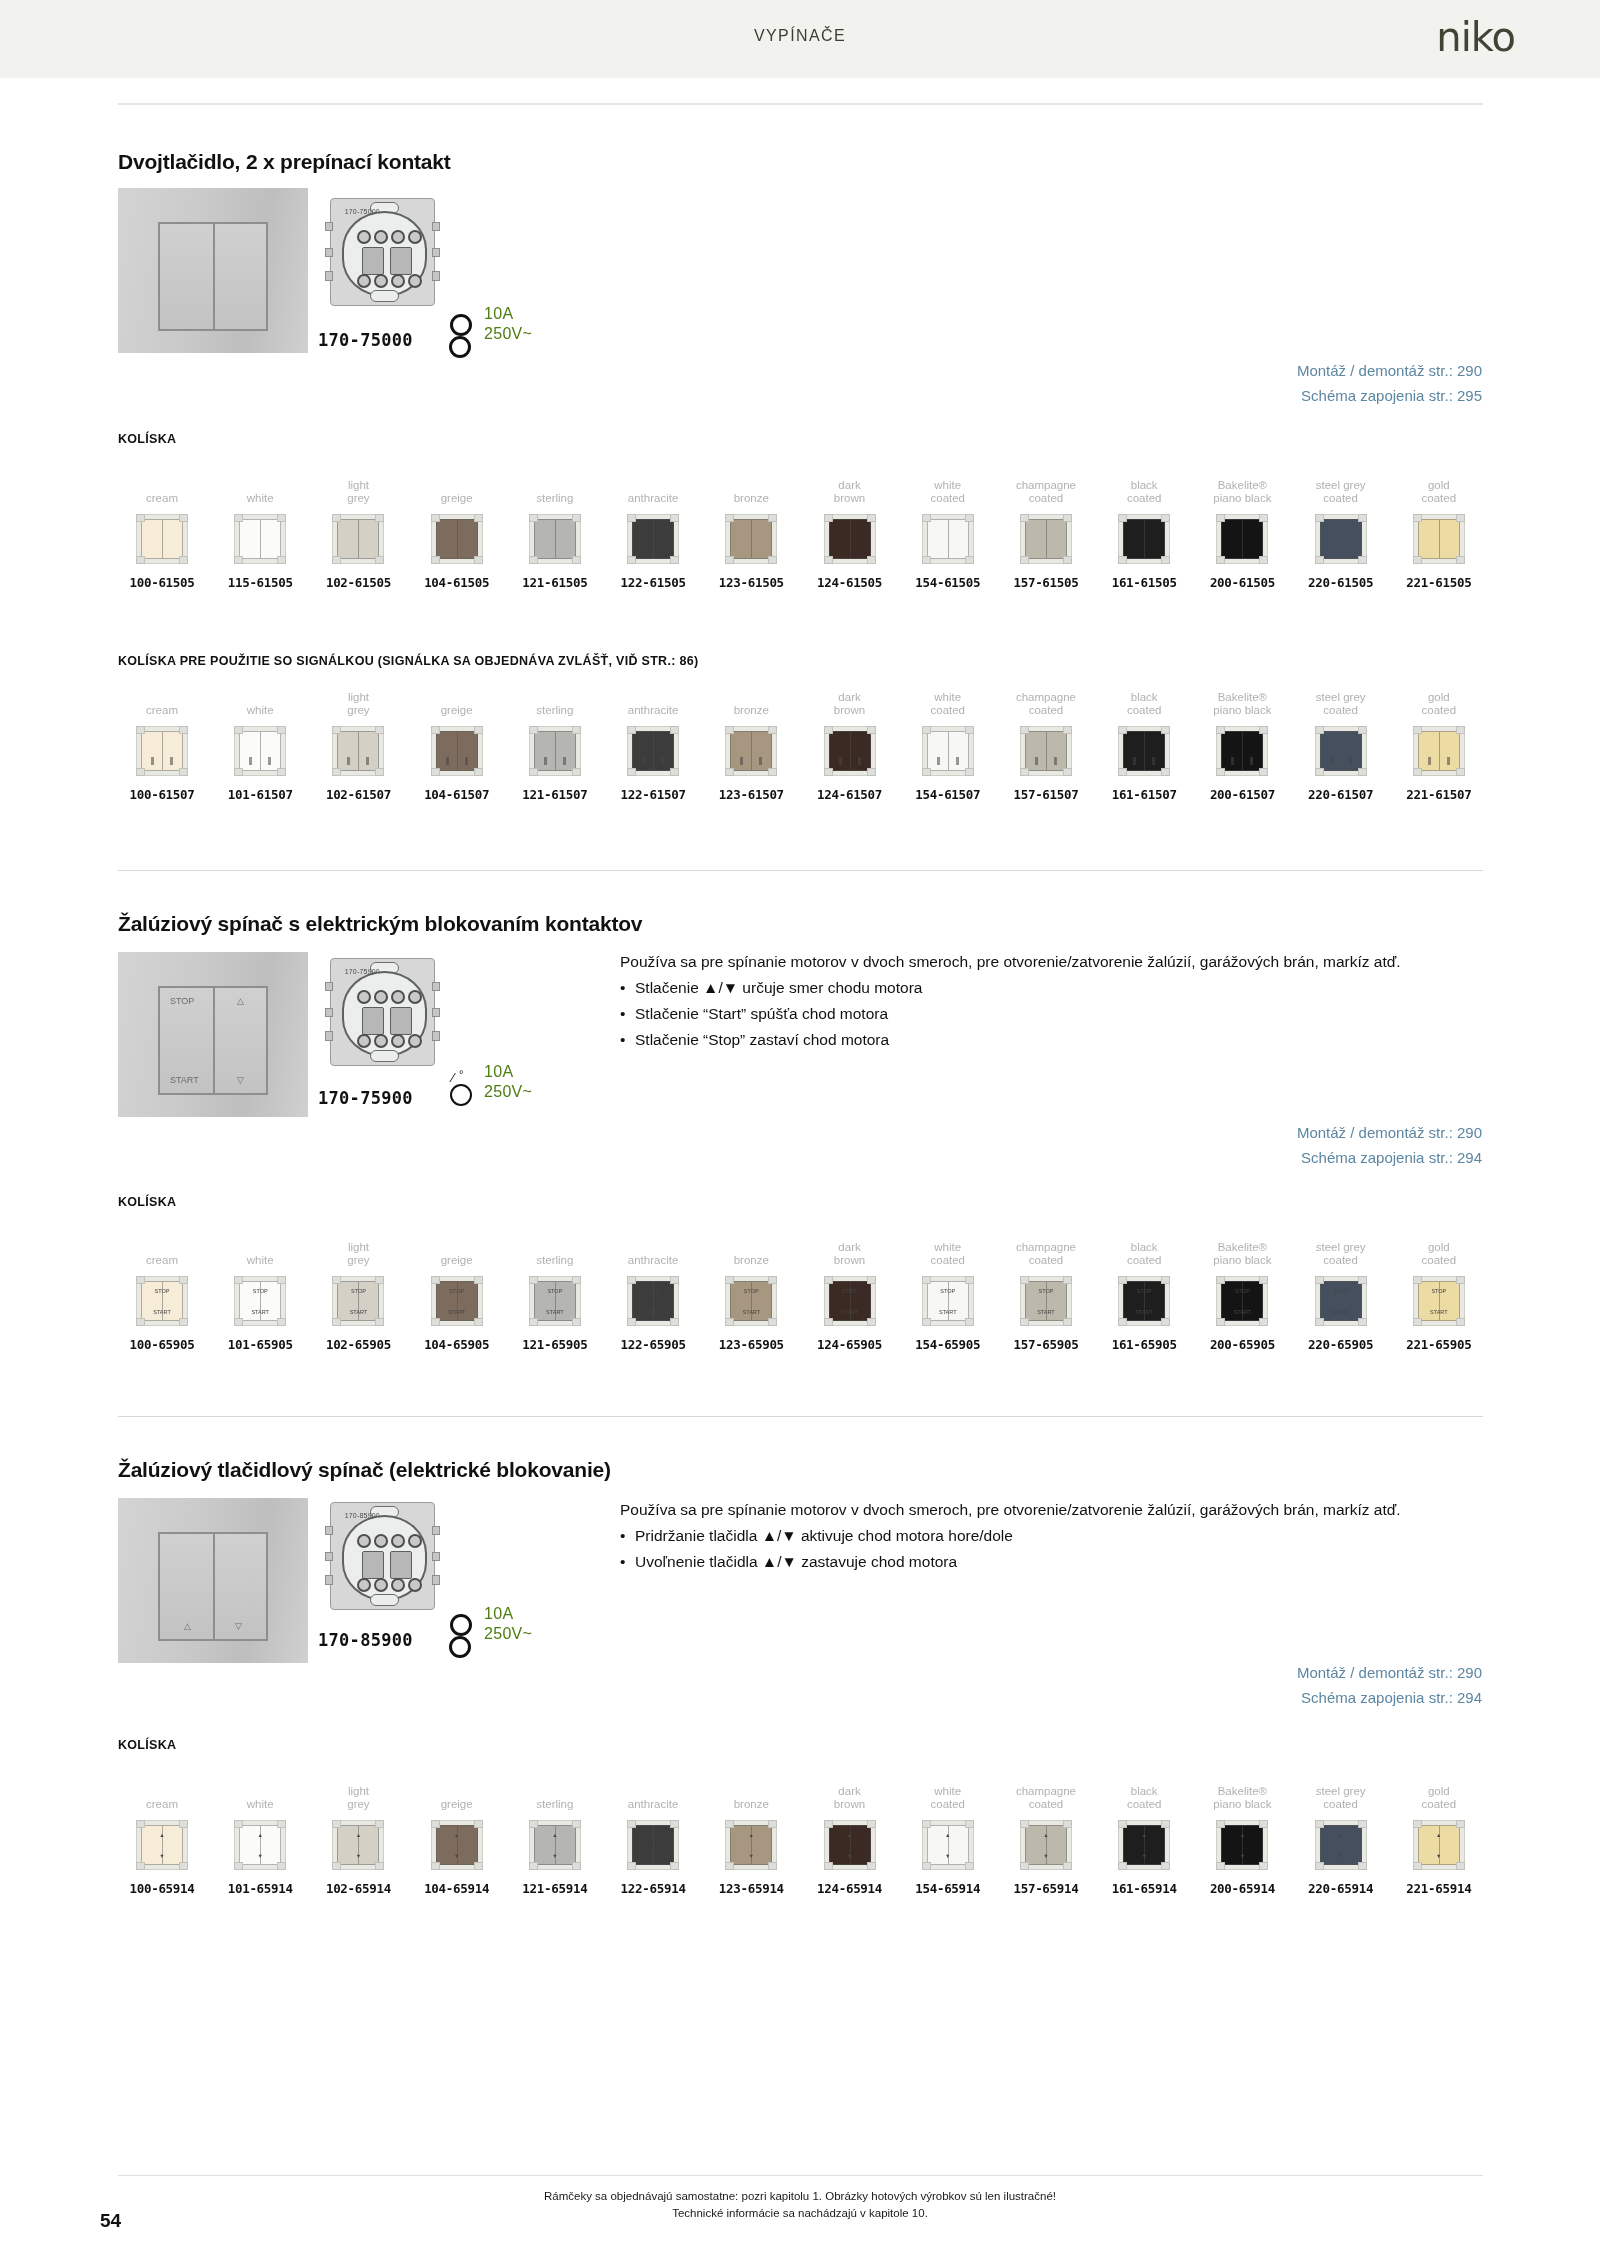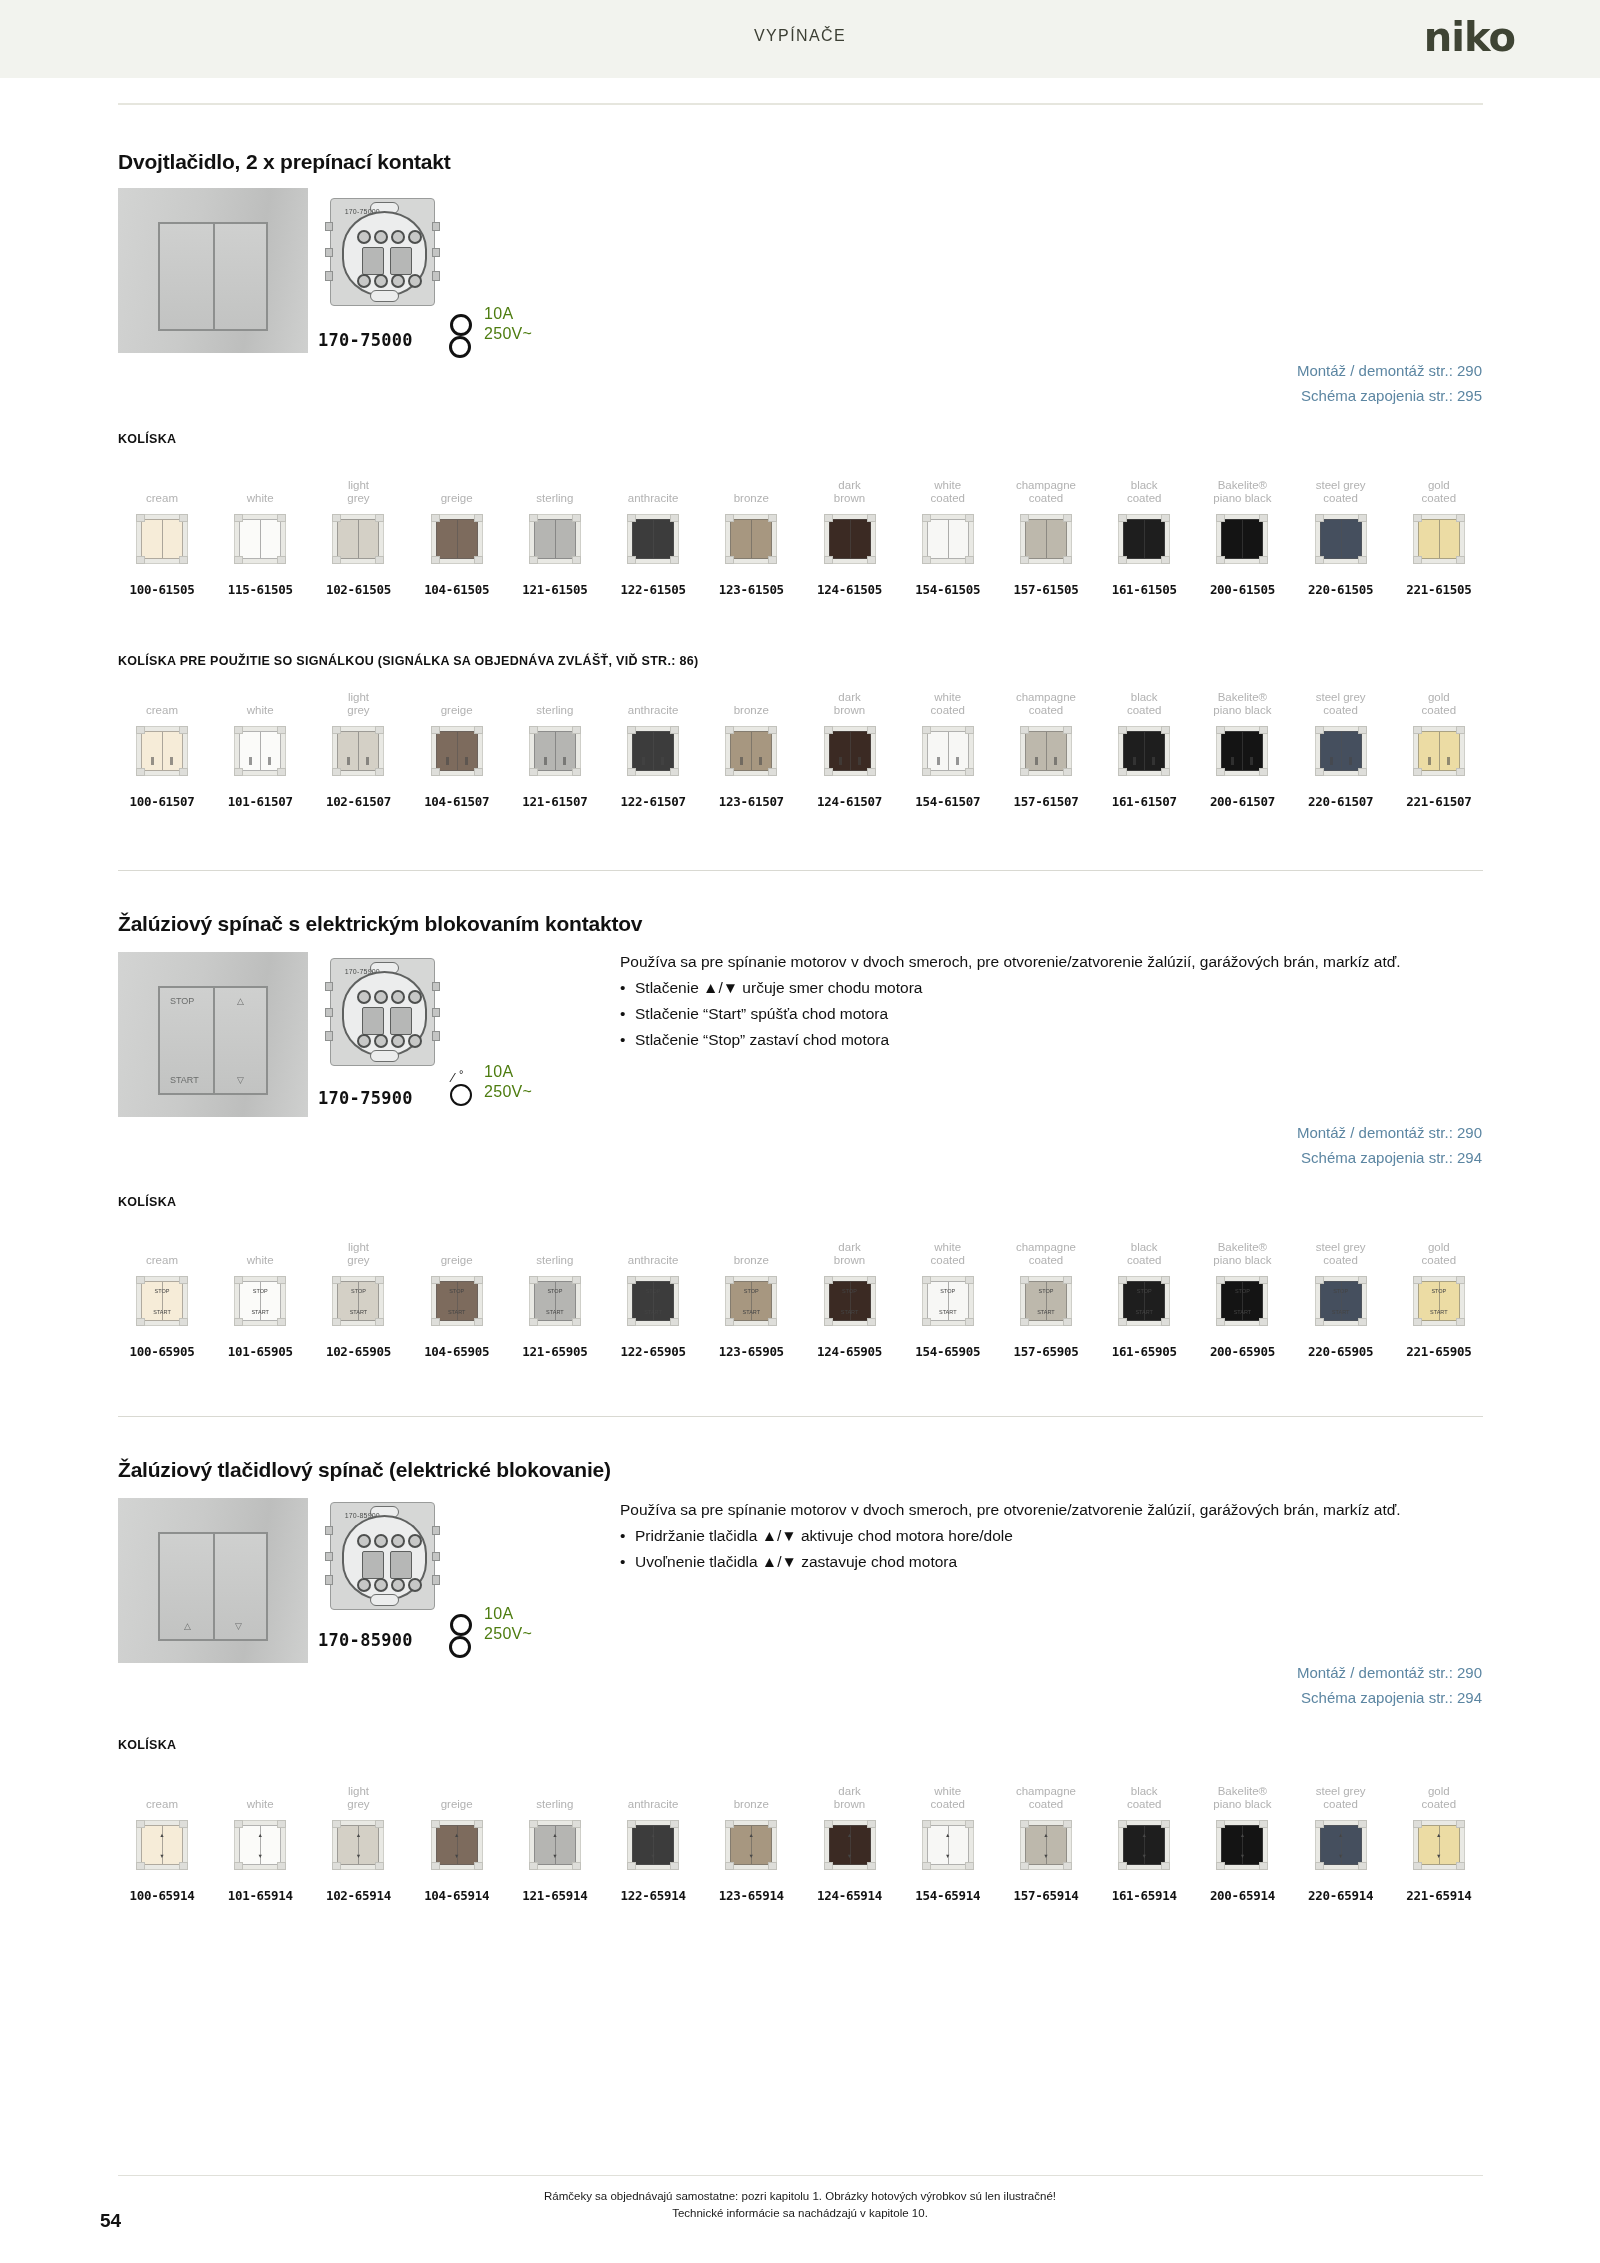--- a/index.html
+++ b/index.html
@@ -2,21 +2,21 @@
 <html><head>
 <meta charset="utf-8">
 <style>
   html,body{margin:0;padding:0;background:#fff;}
   body{width:1600px;height:2263px;position:relative;font-family:"Liberation Sans",sans-serif;color:#1a1a1a;}
   .page{width:1600px;height:2263px;position:relative;overflow:hidden;background:#fff;}
 
   
   .top-band{position:absolute;left:0;top:0;width:1600px;height:78px;background:#f2f3ee;}
   .top-title{position:absolute;left:0;top:27px;width:1600px;text-align:center;font-size:16px;letter-spacing:1.4px;color:#3c3f34;font-weight:400;}
-  .brand{position:absolute;right:85px;top:14px;font-size:40px;font-weight:700;color:#3f4434;letter-spacing:-1px;font-family:"DejaVu Sans",sans-serif;}
+  .brand{position:absolute;right:85px;top:14px;font-size:40px;font-weight:400;color:#3f4434;letter-spacing:-1px;font-family:"DejaVu Sans",sans-serif;}
   .hr-top{position:absolute;left:118px;top:103px;width:1365px;height:2px;background:#e6e6de;}
   .hr-mid{position:absolute;left:118px;width:1365px;height:1px;background:#d9d9d2;}
 
   
   .section{position:absolute;left:0;width:1600px;}
   .sec-title{position:absolute;left:118px;font-size:21px;font-weight:700;color:#111;letter-spacing:-0.2px;}
 
   .prod-photo{position:absolute;border:0;background:linear-gradient(100deg,#d3d4d3 0%,#c9cac9 40%,#bdbebd 70%,#cfd0cf 100%);}
   .photo-inner{position:absolute;border:2px solid #8d8f8e;background:linear-gradient(180deg,#cfd0cf,#c2c3c2);}
   .photo-div{position:absolute;width:2px;background:#8d8f8e;top:0;bottom:0;left:50%;}
@@ -56,21 +56,21 @@
   .cname{font-size:11.5px;color:#b2b2b2;line-height:13px;height:26px;display:flex;align-items:flex-end;justify-content:center;}
   .cname span{display:block;width:100%;}
   .sw-wrap{height:58px;display:flex;align-items:center;justify-content:center;margin-top:4px;}
   .sw{position:relative;width:52px;height:50px;border:1.5px solid #cfcfc9;background:#e9e9e4;box-sizing:border-box;padding:4px;}
   .sw-in{position:relative;width:100%;height:100%;box-sizing:border-box;border:1px solid rgba(90,90,90,.45);}
   .sw-in:after{content:"";position:absolute;left:50%;top:0;bottom:0;width:1px;background:rgba(80,80,80,.45);}
   .sw-corner{position:absolute;width:7px;height:6px;background:#dededa;border:1px solid #c2c2bc;}
   .c-tl{left:-1px;top:-1px;} .c-tr{right:-1px;top:-1px;} .c-bl{left:-1px;bottom:-1px;} .c-br{right:-1px;bottom:-1px;}
   .sig{position:absolute;width:3px;height:8px;background:rgba(70,70,70,.55);bottom:5px;}
   .sig.l{left:9px;} .sig.r{right:9px;}
-  .ccode{font-size:12.5px;font-weight:700;color:#111;margin-top:14px;font-family:"DejaVu Sans Mono",monospace;letter-spacing:-0.3px;}
+  .ccode{font-size:12.5px;font-weight:700;color:#111;margin-top:7px;font-family:"DejaVu Sans Mono",monospace;letter-spacing:-0.3px;}
   .mini{position:absolute;font-size:5.5px;color:#444;}
   .mini.t{top:6px;left:0;right:0;text-align:center;}
   .mini.b{bottom:5px;left:0;right:0;text-align:center;}
 
   
   .footer-note{position:absolute;left:0;top:2188px;width:1600px;text-align:center;font-size:11.5px;color:#1a1a1a;line-height:17px;}
   .pageno{position:absolute;left:100px;top:2210px;font-size:19px;font-weight:700;color:#111;}
   .footer-rule{position:absolute;left:118px;top:2175px;width:1365px;height:1px;background:#e0e0d9;}
 </style>
 </head>

